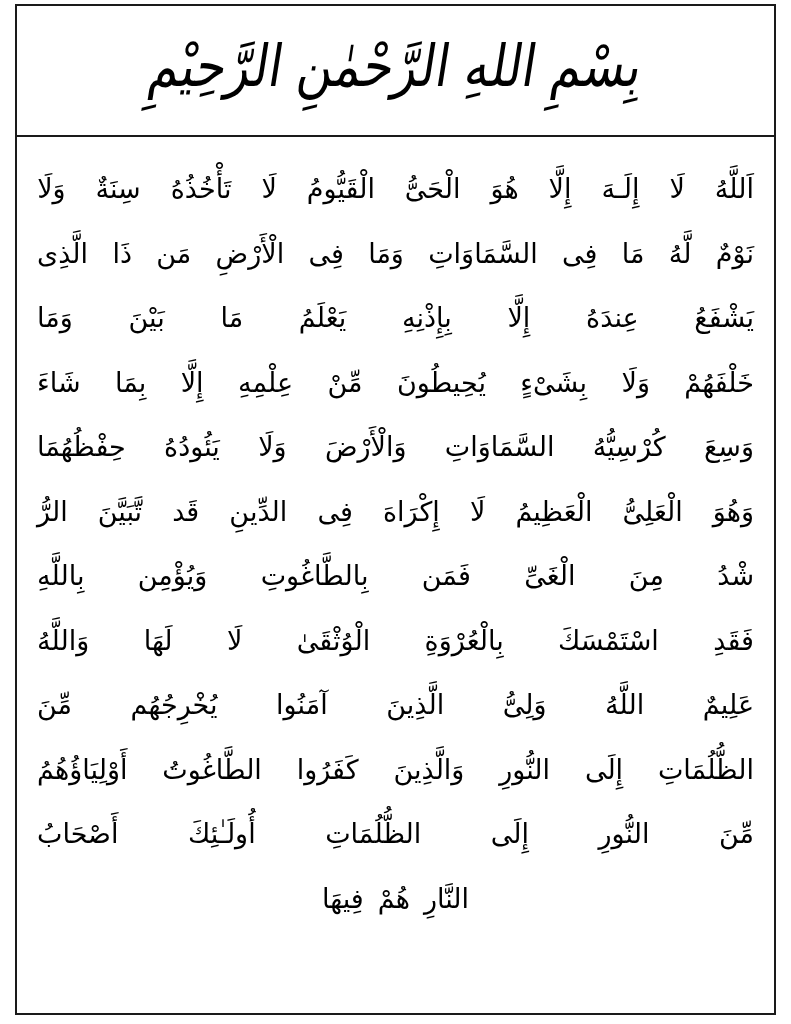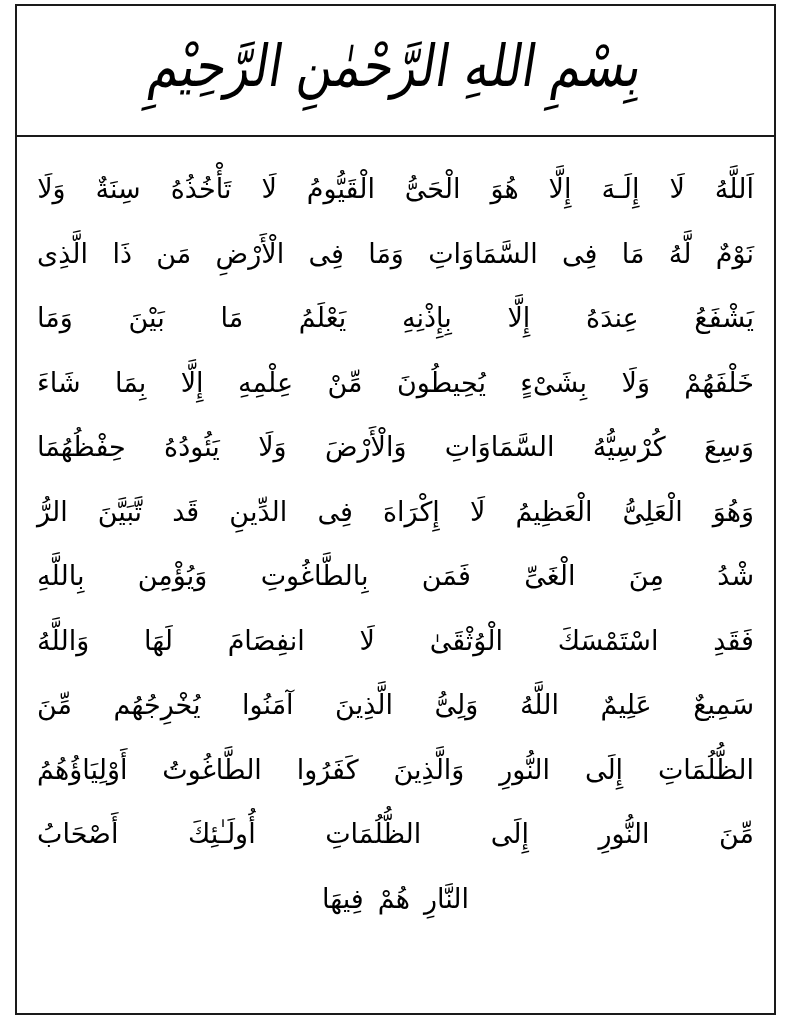--- a/index.html
+++ b/index.html
@@ -211,30 +211,29 @@
             <span class="w">فَمَن</span>
             <span class="w">بِالطَّاغُوتِ</span>
             <span class="w">وَيُؤْمِن</span>
             <span class="w">بِاللَّهِ</span>
           </div>
         </div>
         <div class="verse-line">
           <div class="ln">
             <span class="w">فَقَدِ</span>
             <span class="w">اسْتَمْسَكَ</span>
+            <span class="w">بِالْعُرْوَةِ</span>
             <span class="w">الْوُثْقَىٰ</span>
             <span class="w">لَا</span>
-            <span class="w">انفِصَامَ</span>
             <span class="w">لَهَا</span>
             <span class="w">وَاللَّهُ</span>
           </div>
         </div>
         <div class="verse-line">
           <div class="ln">
-            <span class="w">سَمِيعٌ</span>
             <span class="w">عَلِيمٌ</span>
             <span class="w">اللَّهُ</span>
             <span class="w">وَلِىُّ</span>
             <span class="w">الَّذِينَ</span>
             <span class="w">آمَنُوا</span>
             <span class="w">يُخْرِجُهُم</span>
             <span class="w">مِّنَ</span>
           </div>
         </div>
         <div class="verse-line">

